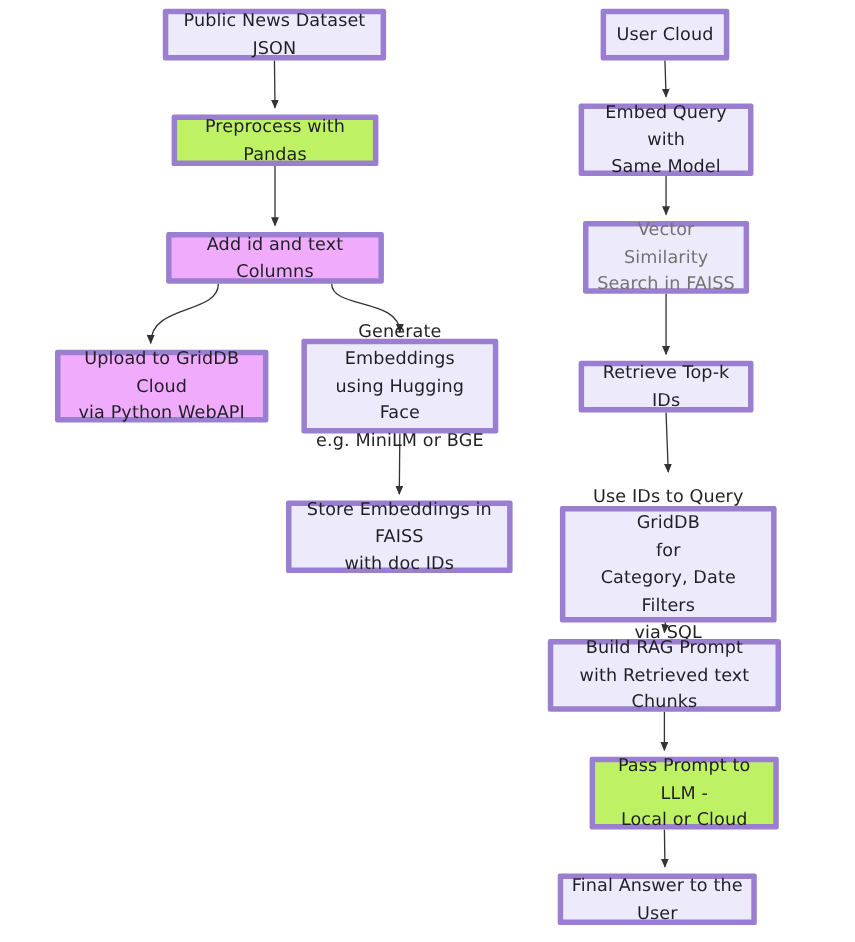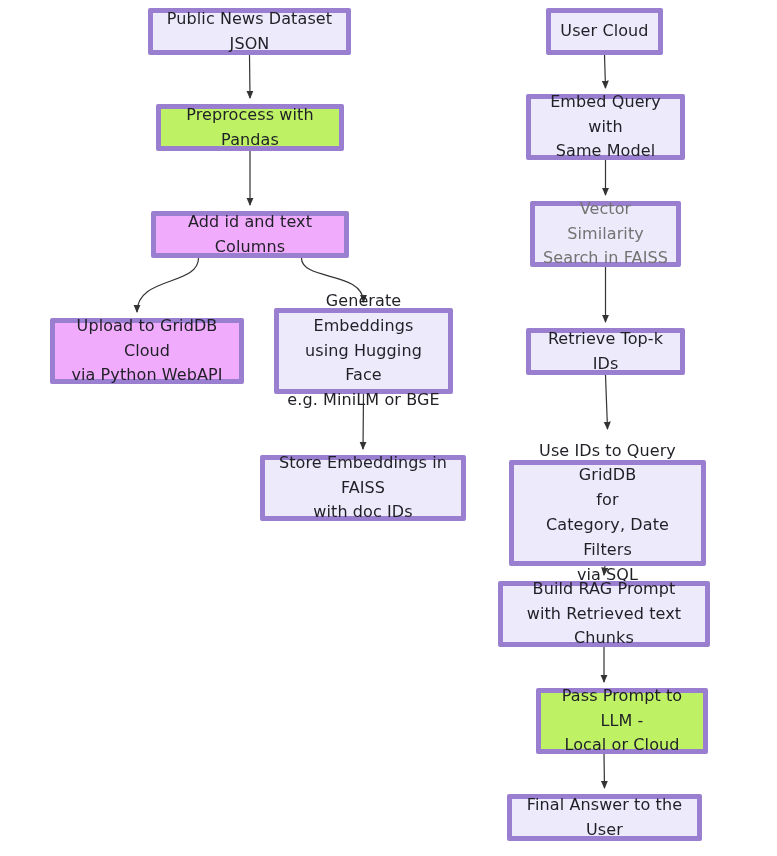--- a/index.html
+++ b/index.html
@@ -90,16 +90,16 @@
 Search in FAISS</div>
       <div class="node" style="left: 526px; top: 328px; width: 159px; height: 47px; background: rgb(236, 234, 251); border-color: rgb(154, 127, 209); color: rgb(31, 31, 38);">Retrieve Top-k IDs</div>
       <div class="node" style="left: 509px; top: 460px; width: 197px; height: 106px; background: rgb(236, 234, 251); border-color: rgb(154, 127, 209); color: rgb(31, 31, 38);">Use IDs to Query GridDB
 for
 Category, Date Filters
 via SQL</div>
       <div class="node" style="left: 498px; top: 581px; width: 212px; height: 66px; background: rgb(236, 234, 251); border-color: rgb(154, 127, 209); color: rgb(31, 31, 38);">Build RAG Prompt
 with Retrieved text Chunks</div>
       <div class="node" style="left: 536px; top: 688px; width: 172px; height: 66px; background: #bef264; border-color: rgb(154, 127, 209); color: rgb(31, 31, 38);">Pass Prompt to LLM -
 Local or Cloud</div>
-      <div class="node" style="left: 507px; top: 794px; width: 195px; height: 47px; background: rgb(236, 234, 251); border-color: rgb(154, 127, 209); color: rgb(31, 31, 38);">Final Answer to the User</div>
+      <div class="node" style="left: 507px; top: 794px; width: 181px; height: 47px; background: rgb(236, 234, 251); border-color: rgb(154, 127, 209); color: rgb(31, 31, 38);">Final Answer to the User</div>
     </div>
 
 </div>
 
 </body></html>

